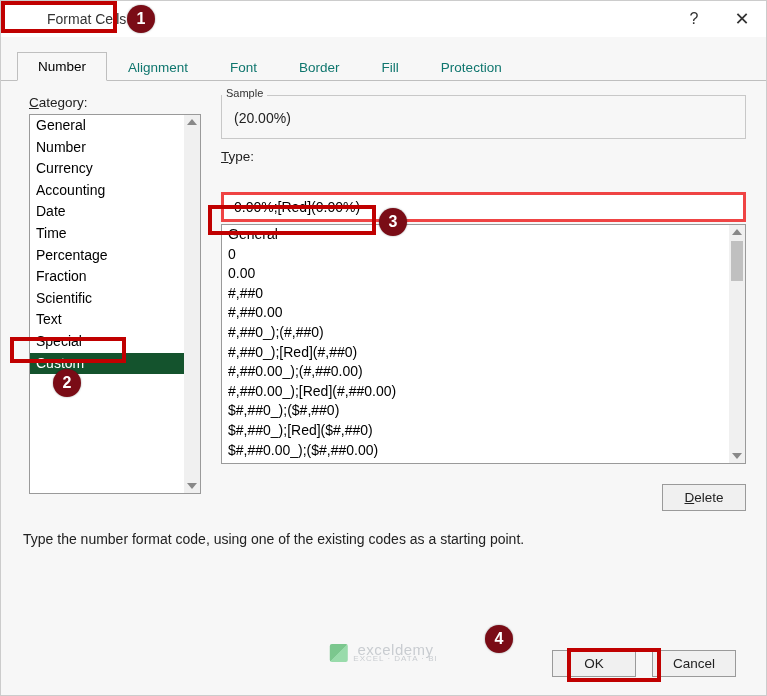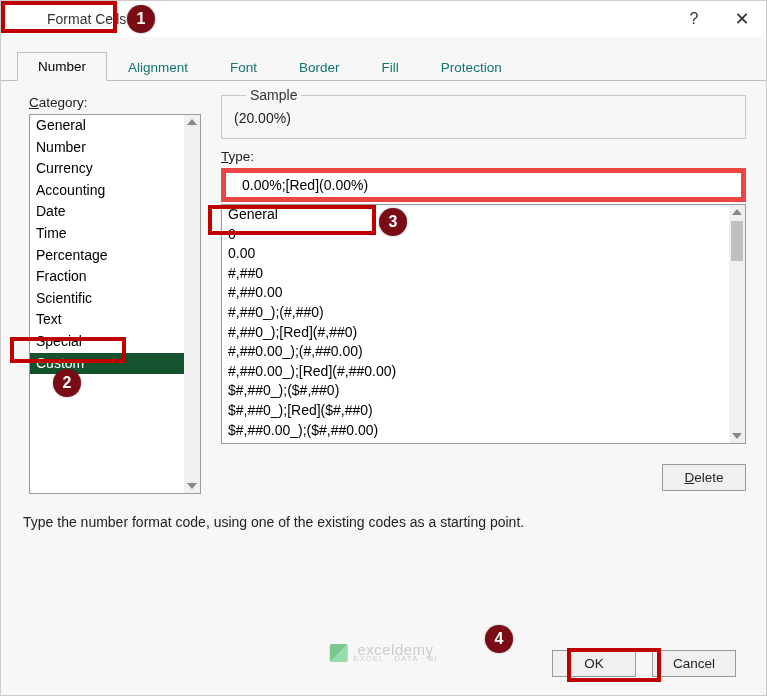--- a/index.html
+++ b/index.html
@@ -123,39 +123,40 @@
     flex-direction: column;
   }
   .sample {
     border: 1px solid #c8c8c8;
     padding: 10px 12px 12px 12px;
     margin-bottom: 10px;
     position: relative;
   }
   .sample .grouptitle {
     position: absolute;
-    top: -9px; left: 24px;
+    top: -9px; left: 0;
     background: #f7f7f7;
     padding: 0 4px;
-    font-size: 14px;
+    font-size: 11px;
     color: #333;
   }
   .sample .value {
     font-size: 14px;
     padding-top: 4px;
     color: #222;
   }
   .typeinput {
     width: 100%;
-    border: 5px solid #ef4444;
-    background: #fff;
-    padding: 4px 16px;
+    border: 3px solid #ef4444;
+    background: #fff;
+    padding: 4px 10px;
     font-size: 14px;
     font-family: inherit;
     color: #000;
+    margin-top: 24px;
   }
   .typelist {
     margin-top: 2px;
     border: 1px solid #9a9a9a;
     background: #fff;
     height: 240px;
     position: relative;
     overflow: hidden;
   }
   .typelist .items {

